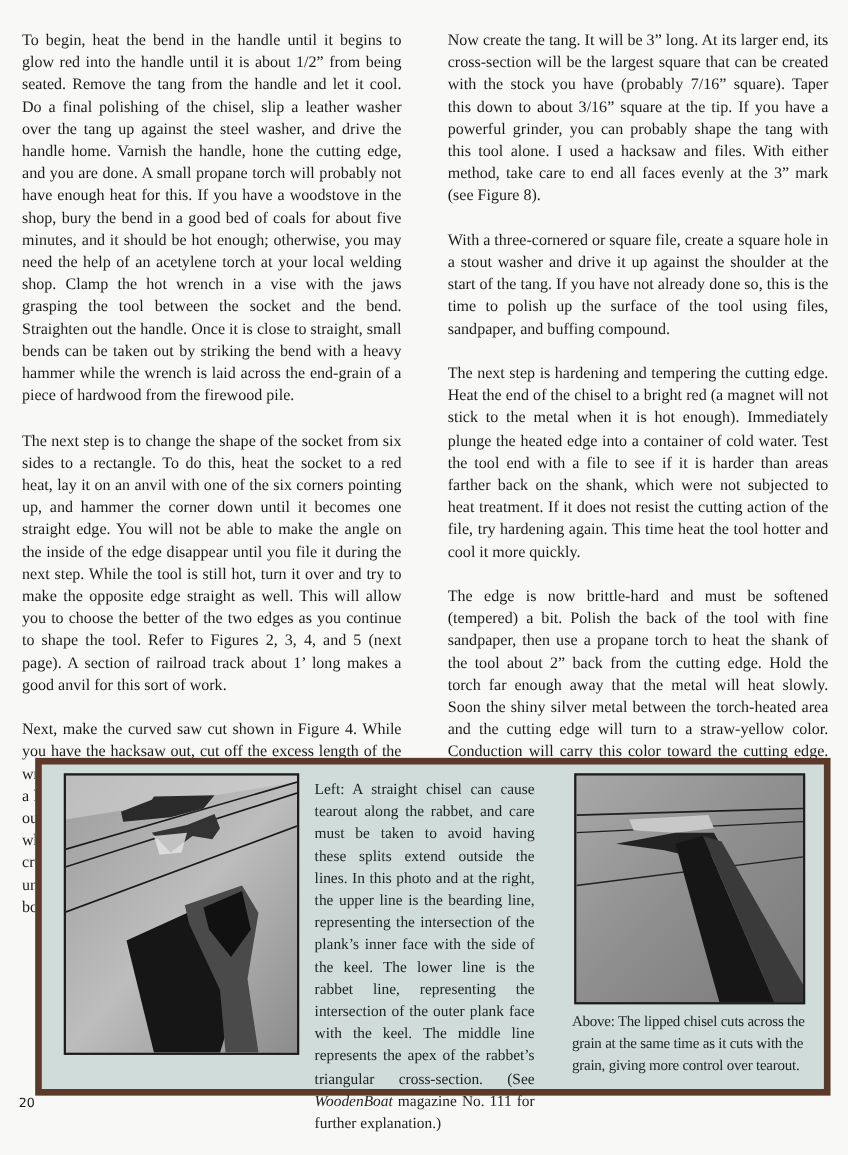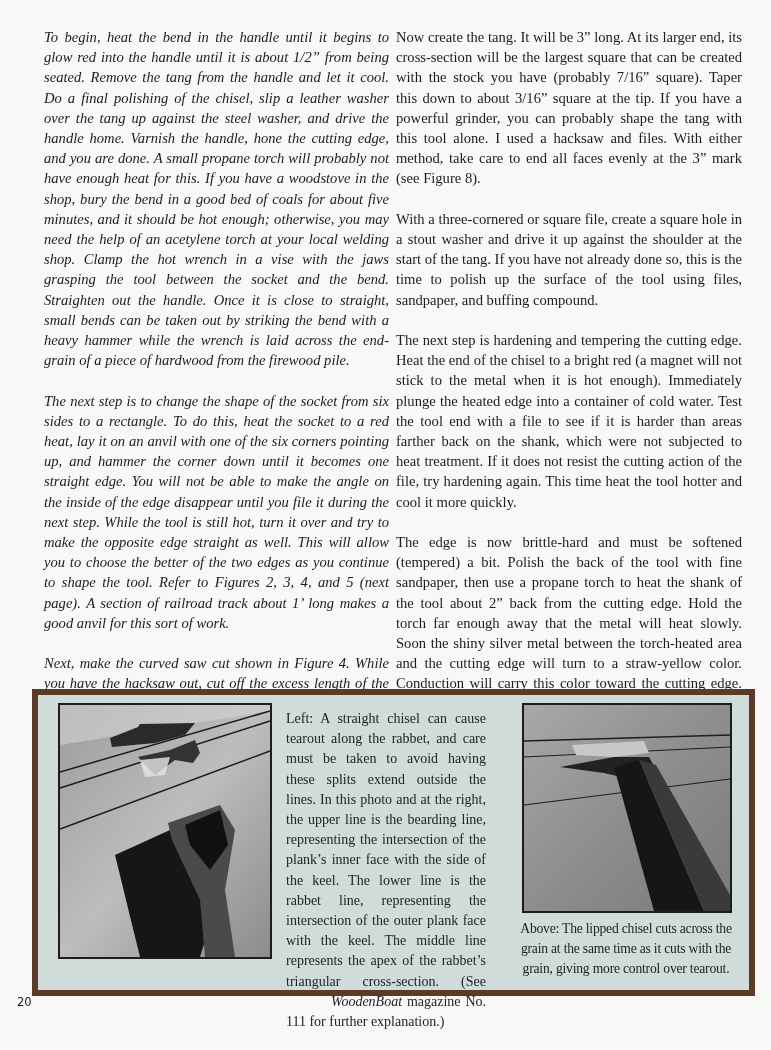--- a/index.html
+++ b/index.html
@@ -6,46 +6,46 @@
     body {
       width: 771px; height: 1050px; position: relative; overflow: hidden;
       background: #f8f8f6;
       font-family: "Liberation Serif", "DejaVu Serif", serif;
       color: #1c1c1c;
     }
     .col {
       position: absolute; top: 27px; width: 345px;
       font-size: 14.6px; line-height: 20.2px; text-align: justify;
     }
-    .col-left { left: 44px; font-style: italic; }
-    .col-right { left: 396px; width: 346px; }
+    .col-left { left: 20px; }
+    .col-right { left: 407px; width: 346px; }
     .col p { margin: 0 0 20.2px 0; }
     .col p:last-child { margin-bottom: 0; }
 
     .sidebar-box {
       position: absolute; left: 32px; top: 689px; width: 711px; height: 295px;
       border: 6px solid #5b3a29;
       background: #cfdcda;
     }
     .photo {
       position: absolute; border: 2px solid #1d1d1d; overflow: hidden;
       background: #8a8a8a;
     }
     .photo-left { left: 20px; top: 8px; width: 210px; height: 252px; }
     .photo-right { left: 484px; top: 8px; width: 206px; height: 206px; }
     .photo svg { display: block; width: 100%; height: 100%; }
 
     .caption-left {
       position: absolute; left: 248px; top: 14px; width: 200px;
       font-size: 14px; line-height: 20.2px; text-align: justify; color: #202424;
     }
-    .caption-left em { font-style: italic; margin-left: 45px; }
+    .caption-left em { font-style: italic; }
     .caption-right {
       position: absolute; left: 482px; top: 224px; width: 212px;
-      font-size: 13.6px; line-height: 20px; text-align: center; color: #202424;
+      font-size: 13.6px; line-height: 20px; color: #202424;
       letter-spacing: -0.2px;
     }
     .page-number {
       position: absolute; left: 17px; top: 995px;
       font-family: "DejaVu Sans", sans-serif; font-size: 11.5px; color: #1a1a1a;
     }
   </style>
 </head>
 <body>
 

